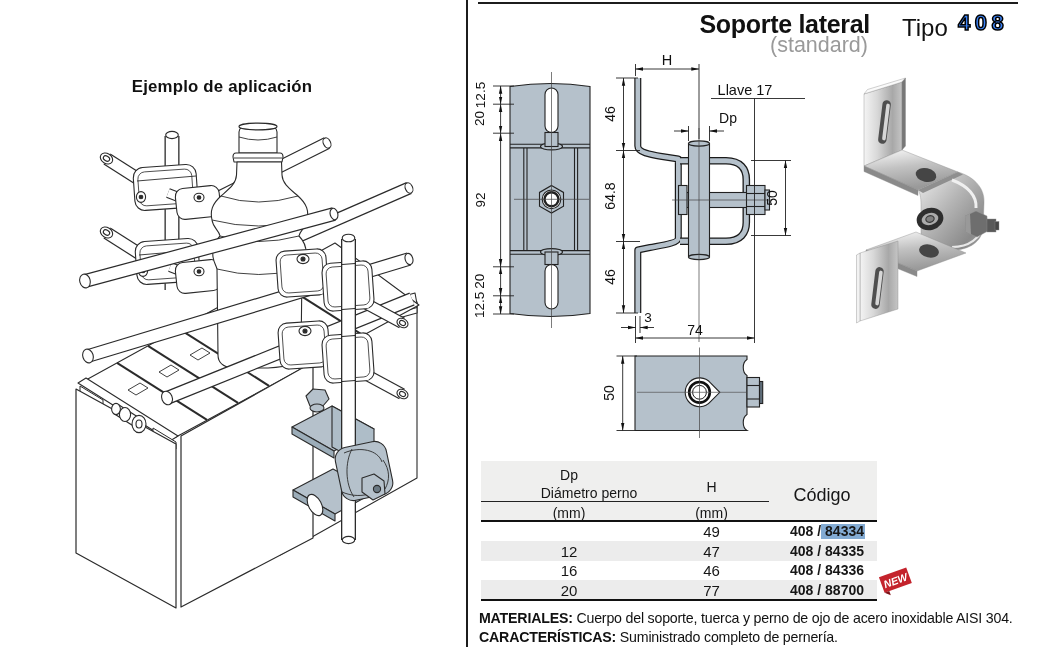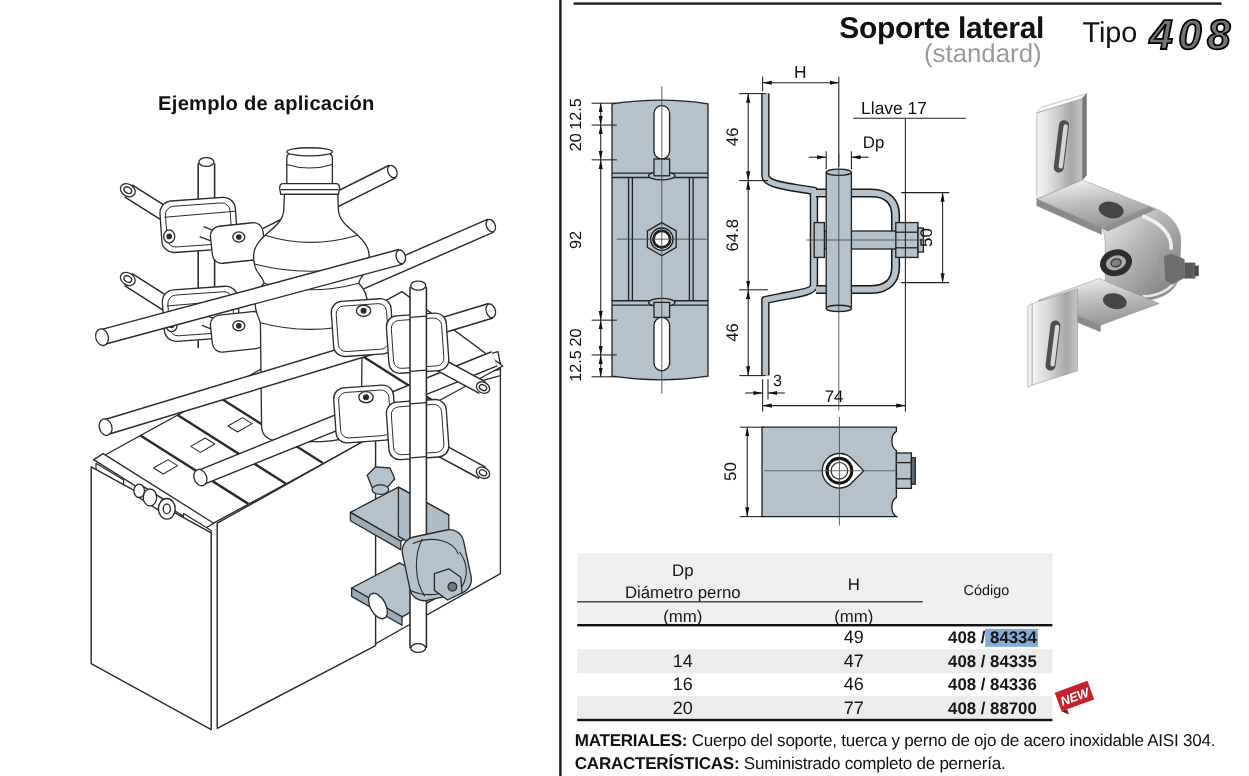--- a/index.html
+++ b/index.html
@@ -4,21 +4,21 @@
 <style>
   html,body{margin:0;padding:0;background:#fff;}
   body{font-family:"Liberation Sans",sans-serif;}
   #page{position:relative;width:1041px;height:647px;overflow:hidden;background:#fff;}
   .abs{position:absolute;}
   #divider{left:466px;top:0;width:2px;height:647px;background:#1c1c1c;}
   #toprule{left:478px;top:2px;width:540px;height:2px;background:#1c1c1c;}
   #t1{left:600px;top:9.5px;width:270px;text-align:right;font-size:25px;font-weight:bold;color:#111;letter-spacing:-0.3px;}
   #t2{left:600px;top:33px;width:268px;text-align:right;font-size:21.5px;color:#9a9a9a;}
   #t3{left:902px;top:14px;font-size:24px;color:#111;}
-  #t4{left:958px;top:10px;font-size:35px;font-weight:bold;color:#737373;-webkit-text-stroke:1.5px #000;letter-spacing:4.5px;font-style:italic;}
+  #t4{left:958px;top:10px;font-size:22px;font-weight:bold;color:#3b82f6;-webkit-text-stroke:1.5px #000;letter-spacing:4.5px;}
   #mat{left:479px;top:608.5px;width:560px;font-size:14.2px;letter-spacing:-0.2px;color:#111;line-height:19.6px;white-space:nowrap;}
   #mat b{font-weight:bold;text-align:right;}
   
   .trow{left:481px;width:396px;height:19.5px;}
   .cell{position:absolute;top:0;font-size:15px;color:#161616;}
   .c1{left:0;width:176px;text-align:center;}
   .c2{left:183px;width:95px;text-align:center;}
   .c3{left:266px;width:117px;text-align:right;font-weight:bold;font-size:14px;}
 </style>
 </head>
@@ -371,36 +371,36 @@
   <div class="abs" style="left:481px;top:461px;width:396px;height:60px;background:#efefee;"></div>
   <div class="abs" style="left:481px;top:500.5px;width:288px;height:1.2px;background:#222;"></div>
   <div class="abs" style="left:481px;top:519.5px;width:396px;height:2px;background:#111;"></div>
   <div class="abs" style="left:481px;top:541px;width:396px;height:19.5px;background:#ececec;"></div>
   <div class="abs" style="left:481px;top:580px;width:396px;height:19px;background:#ececec;"></div>
   <div class="abs" style="left:481px;top:598.5px;width:396px;height:2.2px;background:#111;"></div>
 
   <div class="abs trow" style="top:466.5px;">
       <span class="cell c1" style="font-size:14px;">Dp</span>
       <span class="cell c2" style="top:12.5px;font-size:14px;">H</span>
-      <span class="cell" style="left:291px;width:100px;text-align:center;top:18px;font-size:12px;">Código</span>
-    </div>
-  <div class="abs trow" style="top:484.5px;">
+      <span class="cell" style="left:291px;width:100px;text-align:center;top:18px;font-size:18px;">Código</span>
+    </div>
+  <div class="abs trow" style="top:484.5px;margin-left:20px;">
       <span class="cell c1" style="font-size:14px;">Diámetro perno</span>
     </div>
   <div class="abs trow" style="top:505px;padding-left:25px;">
       <span class="cell c1" style="font-size:14px;">(mm)</span>
       <span class="cell c2" style="font-size:14px;">(mm)</span>
     </div>
   <div class="abs" style="left:821px;top:523.5px;width:43.5px;height:15.5px;background:#83abd3;"></div>
   <div class="abs trow" style="top:523px;">
       <span class="cell c2">49</span>
       <span class="cell c3">408 / 84334</span>
     </div>
   <div class="abs trow" style="top:542.5px;">
-      <span class="cell c1">14</span>
+      <span class="cell c1">12</span>
       <span class="cell c2">47</span>
       <span class="cell c3">408 / 84335</span>
     </div>
   <div class="abs trow" style="top:562px;">
       <span class="cell c1">16</span>
       <span class="cell c2">46</span>
       <span class="cell c3">408 / 84336</span>
     </div>
   <div class="abs trow" style="top:581.5px;">
       <span class="cell c1">20</span>

